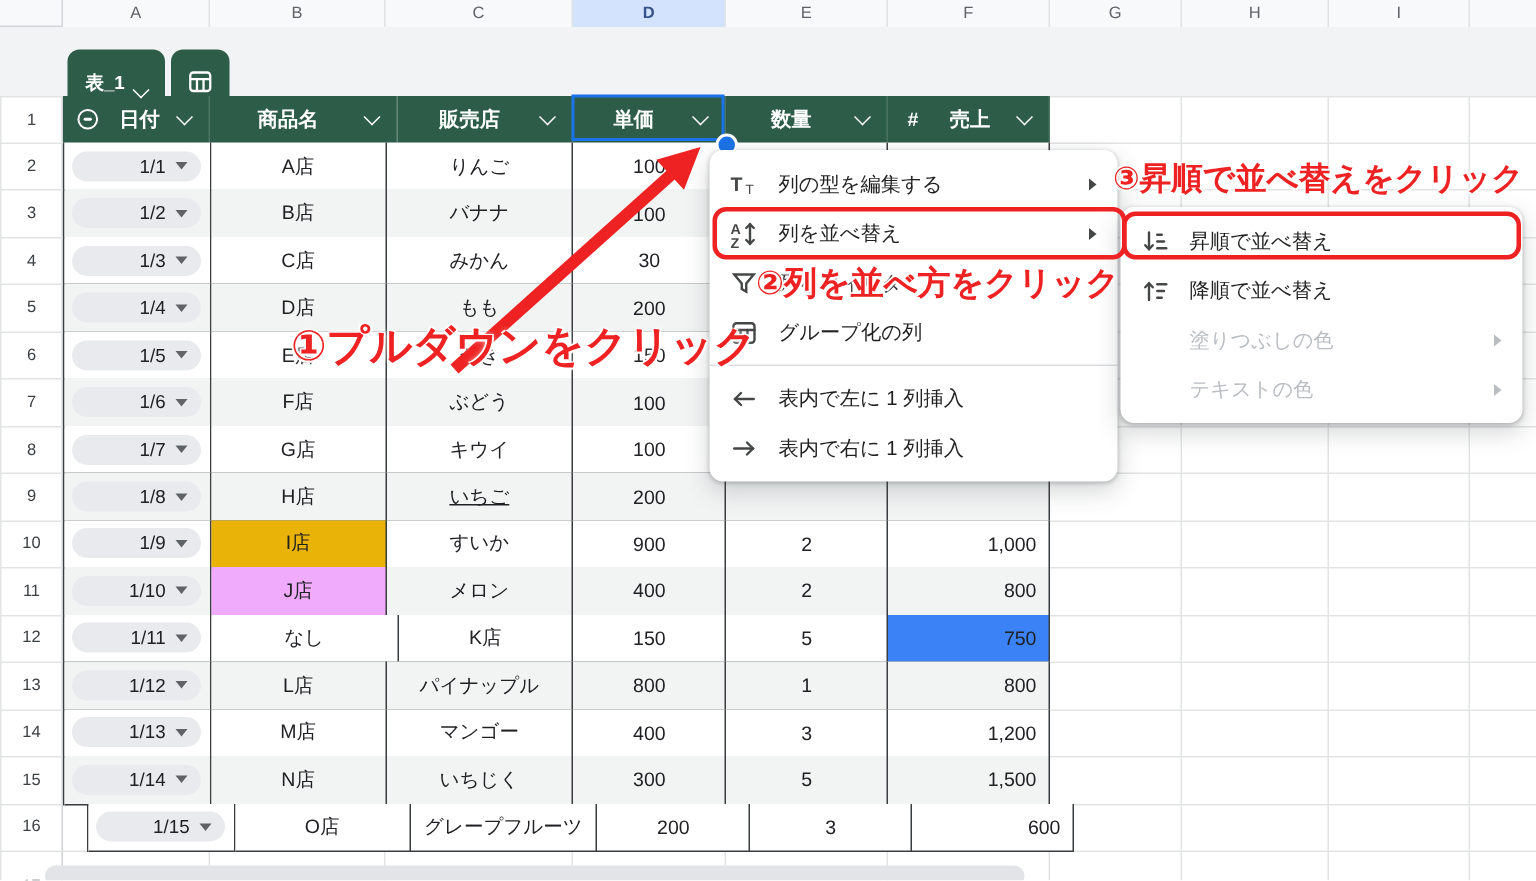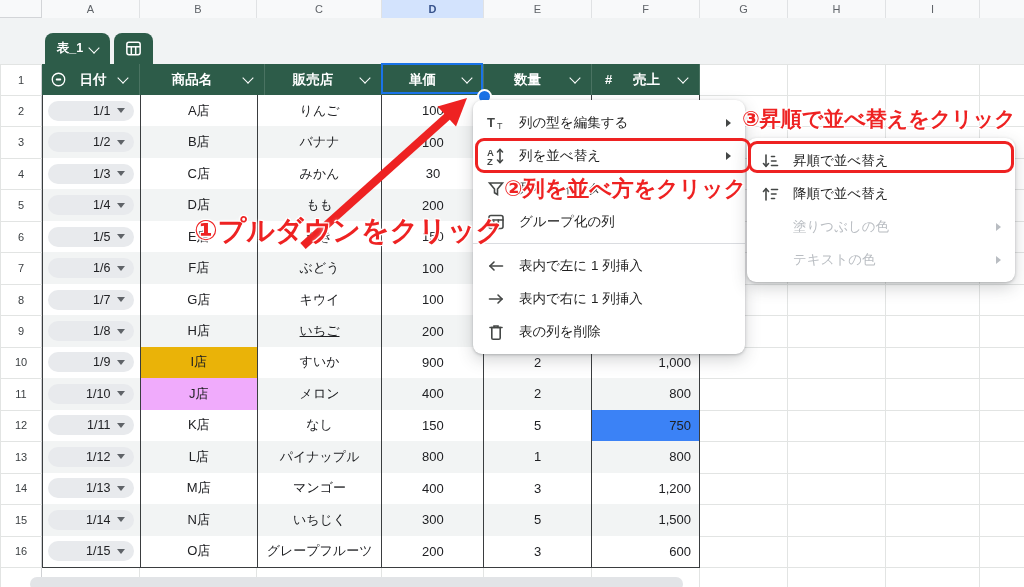--- a/index.html
+++ b/index.html
@@ -15,21 +15,21 @@
                font-size:11px;color:#5f6368;border-right:1px solid #e0e2e4;box-sizing:border-box;}
   .letter-cell.sel{background:#d3e3fd;color:#38538c;font-weight:bold;}
   .corner{position:absolute;left:0;top:0;width:42px;height:18px;background:#f8f9fa;
           border-right:1px solid #d3d5d8;border-bottom:1px solid #d3d5d8;box-sizing:border-box;z-index:3;}
   
   .band{position:absolute;left:0;top:18px;width:1024px;height:46px;background:#f1f3f4;z-index:2;}
   
   .rownum{position:absolute;left:0;width:42px;display:flex;align-items:center;justify-content:center;
           font-size:11px;color:#3c4043;z-index:2;}
   
-  .sheet-tab{position:absolute;background:#2d5c49;color:#fff;display:flex;align-items:center;
+  .sheet-tab{position:absolute;background:#2d5c49;color:#fff;display:flex;align-items:flex-end;
              border-radius:8px 8px 0 0;z-index:5;font-size:12.5px;font-weight:600;gap:7px;justify-content:center;}
   
   .thead{position:absolute;left:42px;top:64px;width:658px;height:31px;display:flex;z-index:4;}
   .th{background:#2d5c49;color:#fff;display:flex;align-items:center;box-sizing:border-box;
       font-size:13.5px;font-weight:600;border-right:1px solid rgba(255,255,255,0.14);position:relative;}
   .th .lbl{flex:1;text-align:center;}
   .chev{width:7px;height:7px;border-right:1.8px solid #fff;border-bottom:1.8px solid #fff;
         transform:rotate(45deg);margin-top:-4px;flex:0 0 auto;}
   .hash{font-size:13px;font-weight:700;margin-left:13px;margin-right:2px;}
   
@@ -316,22 +316,22 @@
         <div class="td center" style="width: 108px; background: rgb(242, 244, 244);">2</div>
         <div class="td right" style="width: 108px; background: rgb(242, 244, 244);">800</div>
       </div>
       <div class="trow" style="top: 409.7px; height: 32.47px;">
         <div class="td center" style="width: 98px; background: rgb(255, 255, 255);">
           <div class="pill">
             <span>1/11</span>
             <span class="tri"></span>
           </div>
         </div>
+        <div class="td center" style="width: 125px; background: rgb(255, 255, 255);">なし</div>
         <div class="td center" style="width: 117px; background: rgb(255, 255, 255);">K店</div>
-        <div class="td center" style="width: 125px; background: rgb(255, 255, 255);">なし</div>
         <div class="td center" style="width: 102px; background: rgb(255, 255, 255);">150</div>
         <div class="td center" style="width: 108px; background: rgb(255, 255, 255);">5</div>
         <div class="td right" style="width: 108px; background: #3b82f6;">750</div>
       </div>
       <div class="trow" style="top: 441.17px; height: 32.47px;">
         <div class="td center" style="width: 98px; background: rgb(242, 244, 244);">
           <div class="pill">
             <span>1/12</span>
             <span class="tri"></span>
           </div>
@@ -361,21 +361,21 @@
             <span>1/14</span>
             <span class="tri"></span>
           </div>
         </div>
         <div class="td center" style="width: 117px; background: rgb(242, 244, 244);">N店</div>
         <div class="td center" style="width: 125px; background: rgb(242, 244, 244);">いちじく</div>
         <div class="td center" style="width: 102px; background: rgb(242, 244, 244);">300</div>
         <div class="td center" style="width: 108px; background: rgb(242, 244, 244);">5</div>
         <div class="td right" style="width: 108px; background: rgb(242, 244, 244);">1,500</div>
       </div>
-      <div class="trow" style="top: 535.58px; height: 32.47px;">
+      <div class="trow" style="top: 535.58px; height: 32.47px; margin-left: 16px;">
         <div class="td center" style="width: 98px; background: rgb(255, 255, 255);">
           <div class="pill">
             <span>1/15</span>
             <span class="tri"></span>
           </div>
         </div>
         <div class="td center" style="width: 117px; background: rgb(255, 255, 255);">O店</div>
         <div class="td center" style="width: 125px; background: rgb(255, 255, 255);">グレープフルーツ</div>
         <div class="td center" style="width: 102px; background: rgb(255, 255, 255);">200</div>
         <div class="td center" style="width: 108px; background: rgb(255, 255, 255);">3</div>
@@ -443,30 +443,20 @@
       </div>
       <div class="menu-item">
         <span class="mi-icon">
           <svg width="20" height="20" viewBox="0 0 20 20" fill="none" stroke="#444746" stroke-width="1.6" stroke-linecap="round">
             <path d="M3.5 10H16"></path>
             <path d="M12 6l4 4-4 4"></path>
           </svg>
         </span>
         <span>表内で右に 1 列挿入</span>
       </div>
-      <div class="menu-item">
-        <span class="mi-icon">
-          <svg width="20" height="20" viewBox="0 0 20 20" fill="none" stroke="#444746" stroke-width="1.6" stroke-linecap="round">
-            <path d="M4 5.5h12"></path>
-            <path d="M8 5.5V4h4v1.5"></path>
-            <path d="M5.8 5.5h8.4V16a1.3 1.3 0 0 1-1.3 1.3H7.1A1.3 1.3 0 0 1 5.8 16z"></path>
-          </svg>
-        </span>
-        <span>表の列を削除</span>
-      </div>
     </div>
 
   <div class="menu-panel" id="sortMenu" style="left:747px;top:138px;width:268px;">
       <div class="menu-item">
         <span class="mi-icon">
           <svg width="20" height="20" viewBox="0 0 20 20" fill="none" stroke="#444746" stroke-width="1.6" stroke-linecap="round">
             <path d="M6 4v11"></path>
             <path d="M3.5 12.5L6 15.2 8.5 12.5"></path>
             <path d="M11.5 5.5h3"></path>
             <path d="M11.5 10h4.5"></path>

